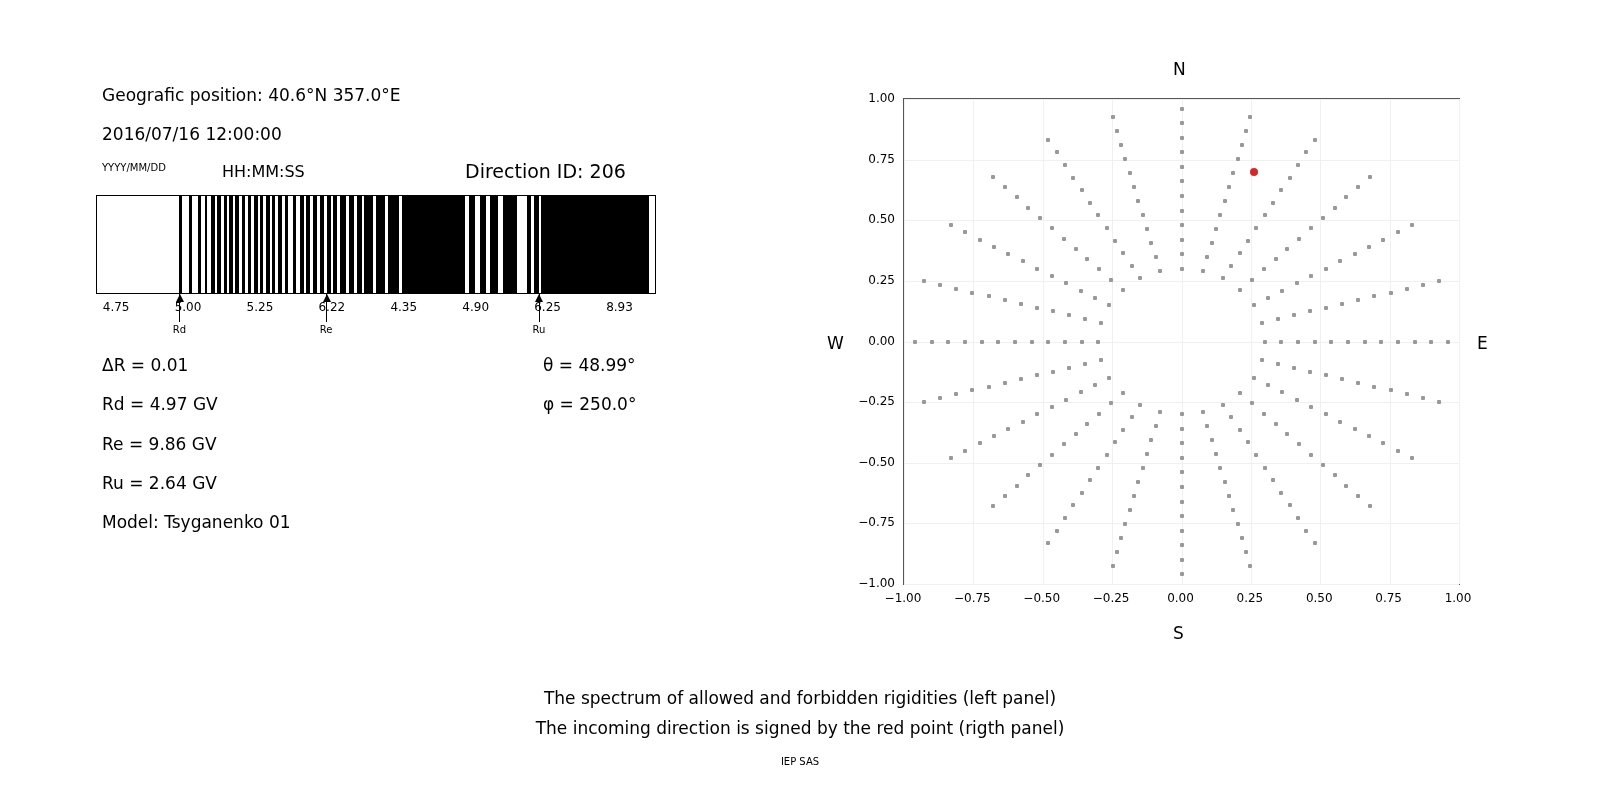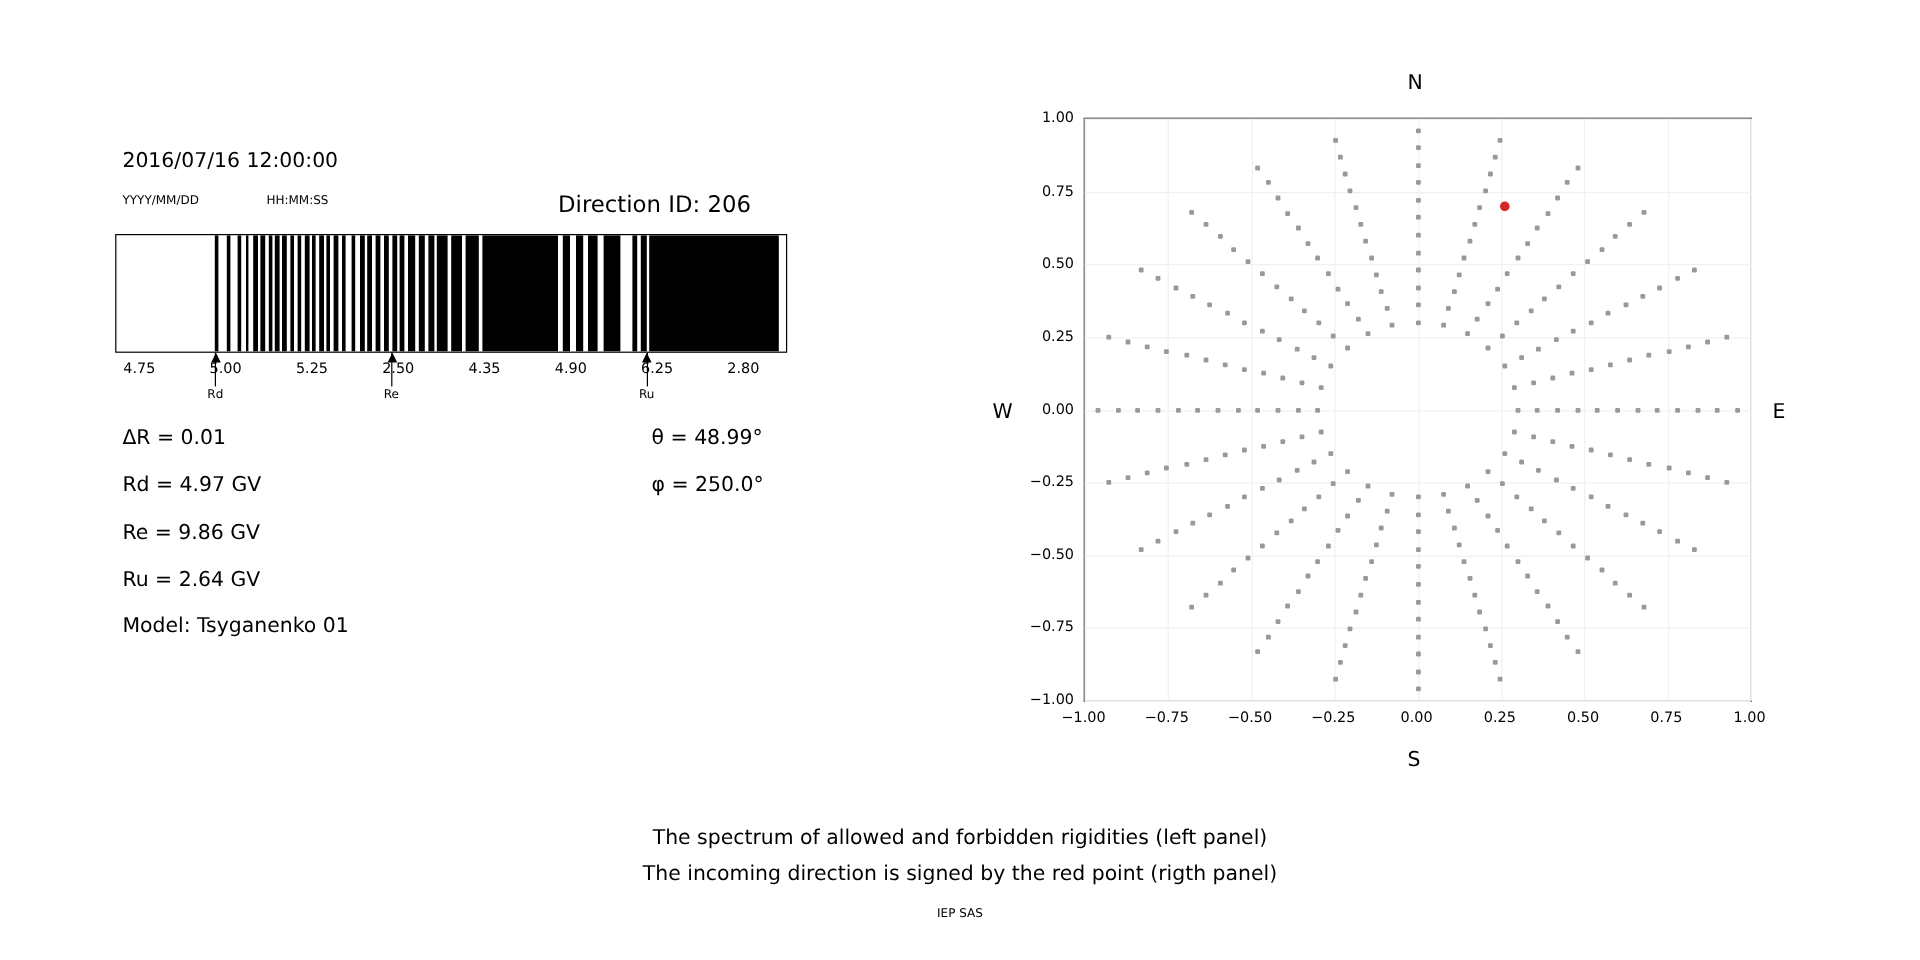--- a/index.html
+++ b/index.html
@@ -24,21 +24,21 @@
   }
   .info-line {
     position: absolute;
     font-size: 17px;
     color: #000;
     white-space: nowrap;
   }
   #geo-position { left: 102px; top: 85px; }
   #datetime     { left: 102px; top: 124px; }
   #fmt-date     { left: 102px; top: 162px; font-size: 10px; }
-  #fmt-time     { left: 222px; top: 162px; font-size: 10px; }
+  #fmt-time     { left: 222px; top: 162px; font-size: 16px; }
   #direction-id { left: 465px; top: 160px; font-size: 19px; }
 
   
   #spectrum-box {
     position: absolute;
     left: 96px;
     top: 195px;
     width: 560px;
     height: 99px;
     border: 1px solid #000000;
@@ -176,20 +176,21 @@
     text-align: center;
     top: 756px;
     font-size: 10px;
   }
 </style>
 </head>
 <body>
 
 <div class="panel-left">
 
+  <div class="info-line" id="geo-position">Geografic position: 40.6°N 357.0°E</div>
 
   <div class="info-line" id="datetime">2016/07/16 12:00:00</div>
 
   <div class="info-line" id="fmt-date">YYYY/MM/DD</div>
 
   <div class="info-line" id="fmt-time">HH:MM:SS</div>
 
   <div class="info-line" id="direction-id">Direction ID: 206</div>
 
   <div id="spectrum-box">
@@ -230,25 +231,25 @@
       <div class="band" style="left: 405.557px; width: 14.3814px;"></div>
       <div class="band" style="left: 430.005px; width: 4.31443px;"></div>
       <div class="band" style="left: 437.196px; width: 4.31443px;"></div>
       <div class="band" style="left: 444.387px; width: 107.861px;"></div>
     </div>
 
   <div id="spectrum-axis">
       <div class="tick-label" style="left: 20.134px;">4.75</div>
       <div class="tick-label" style="left: 92.0412px;">5.00</div>
       <div class="tick-label" style="left: 163.948px;">5.25</div>
-      <div class="tick-label" style="left: 235.856px;">2.50</div>
+      <div class="tick-label" style="left: 235.856px;">6.22</div>
       <div class="tick-label" style="left: 307.763px;">4.35</div>
       <div class="tick-label" style="left: 379.67px;">4.90</div>
       <div class="tick-label" style="left: 451.577px;">6.25</div>
-      <div class="tick-label" style="left: 523.485px;">2.80</div>
+      <div class="tick-label" style="left: 523.485px;">8.93</div>
       <div class="marker" style="left: 83.4124px;"></div>
       <div class="marker-label" style="left: 83.4124px;">Rd</div>
       <div class="marker" style="left: 230.103px;"></div>
       <div class="marker-label" style="left: 230.103px;">Re</div>
       <div class="marker" style="left: 442.948px;"></div>
       <div class="marker-label" style="left: 442.948px;">Ru</div>
     </div>
 
   <div class="stat" id="stat-dr">ΔR = 0.01</div>
   <div class="stat" id="stat-rd">Rd = 4.97 GV</div>

